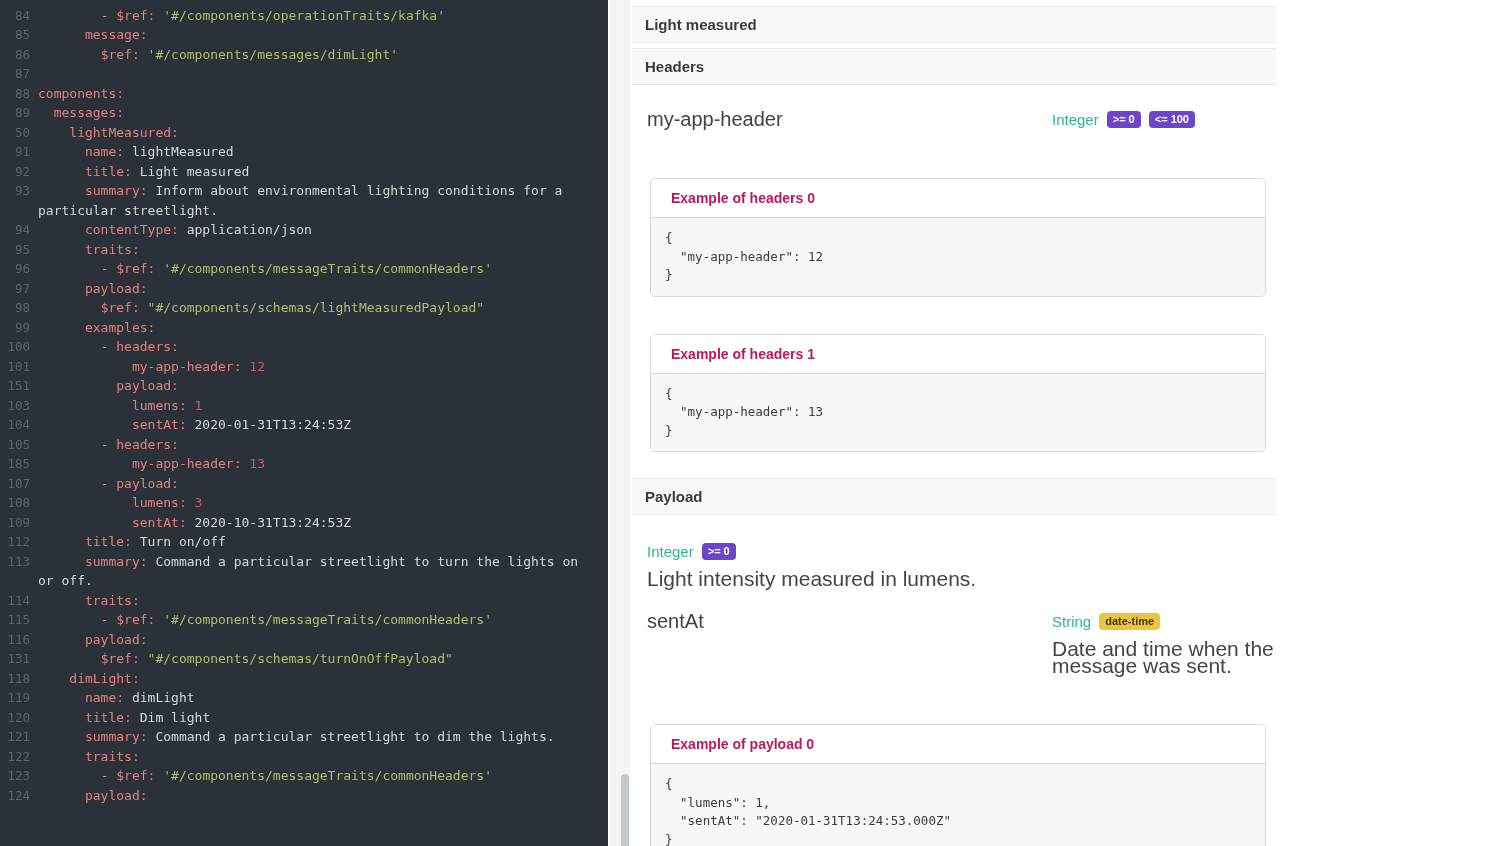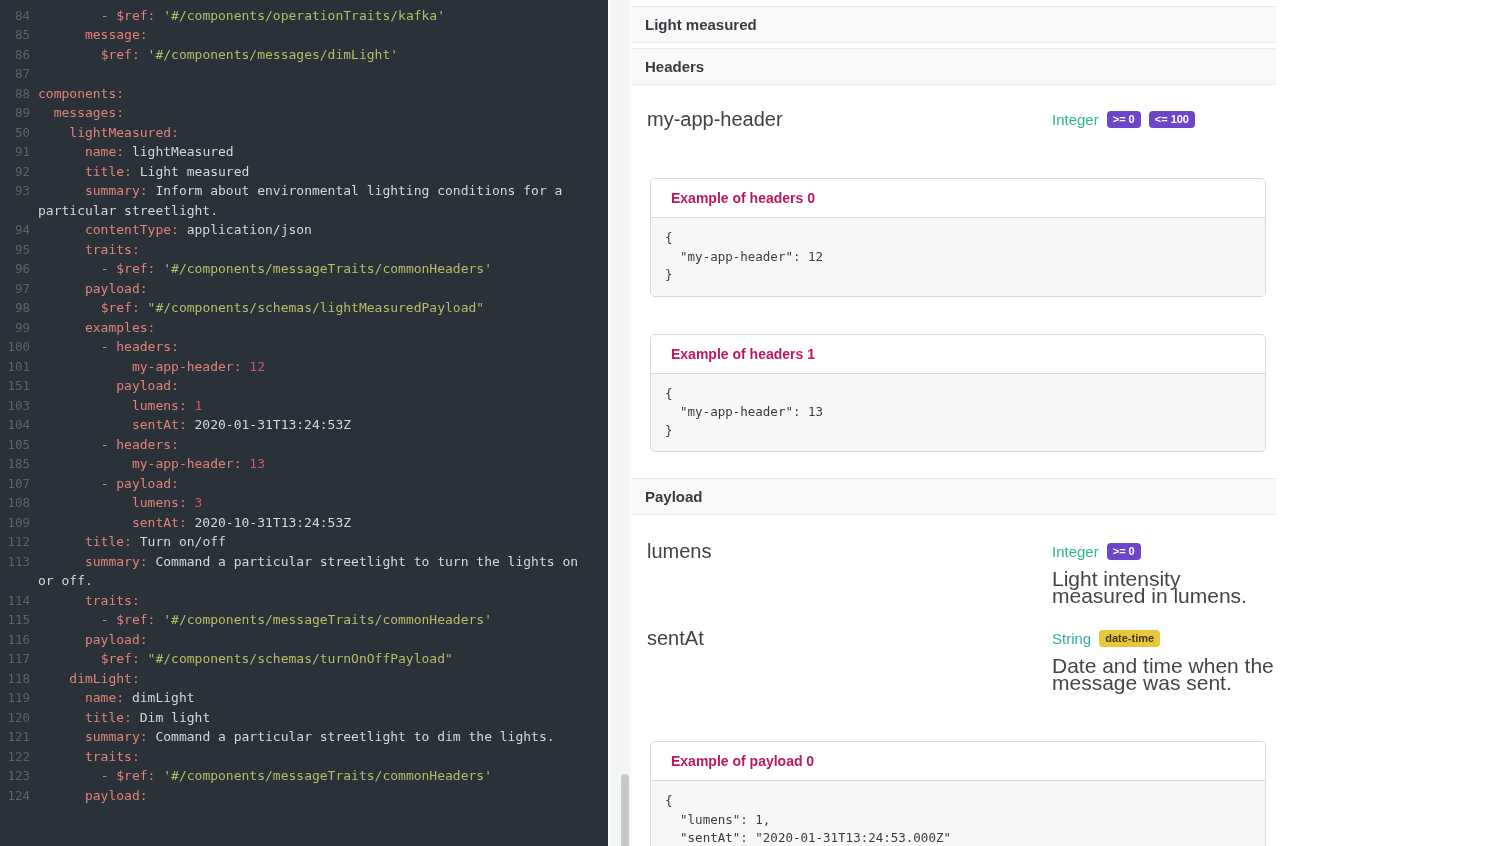--- a/index.html
+++ b/index.html
@@ -92,21 +92,21 @@
         <div class="cl"><span class="ln">185</span><span class="code"><span class="tk-p">            </span><span class="tk-k">my-app-header:</span><span class="tk-p"> </span><span class="tk-n">13</span></span></div>
         <div class="cl"><span class="ln">107</span><span class="code"><span class="tk-p">        </span><span class="tk-k">- payload:</span></span></div>
         <div class="cl"><span class="ln">108</span><span class="code"><span class="tk-p">            </span><span class="tk-k">lumens:</span><span class="tk-p"> </span><span class="tk-n">3</span></span></div>
         <div class="cl"><span class="ln">109</span><span class="code"><span class="tk-p">            </span><span class="tk-k">sentAt:</span><span class="tk-p"> 2020-10-31T13:24:53Z</span></span></div>
         <div class="cl"><span class="ln">112</span><span class="code"><span class="tk-p">      </span><span class="tk-k">title:</span><span class="tk-p"> Turn on/off</span></span></div>
         <div class="cl"><span class="ln">113</span><span class="code"><span class="tk-p">      </span><span class="tk-k">summary:</span><span class="tk-p"> Command a particular streetlight to turn the lights on</span></span></div>
         <div class="cl"><span class="ln"></span><span class="code"><span class="tk-p">or off.</span></span></div>
         <div class="cl"><span class="ln">114</span><span class="code"><span class="tk-p">      </span><span class="tk-k">traits:</span></span></div>
         <div class="cl"><span class="ln">115</span><span class="code"><span class="tk-p">        </span><span class="tk-k">- $ref:</span><span class="tk-p"> </span><span class="tk-s">'#/components/messageTraits/commonHeaders'</span></span></div>
         <div class="cl"><span class="ln">116</span><span class="code"><span class="tk-p">      </span><span class="tk-k">payload:</span></span></div>
-        <div class="cl"><span class="ln">117</span><span class="code"><span class="tk-p">        </span><span class="tk-k">$ref:</span><span class="tk-p"> </span><span class="tk-s">"#/components/schemas/turnOnOffPayload"</span></span></div>
+        <div class="cl"><span class="ln">131</span><span class="code"><span class="tk-p">        </span><span class="tk-k">$ref:</span><span class="tk-p"> </span><span class="tk-s">"#/components/schemas/turnOnOffPayload"</span></span></div>
         <div class="cl"><span class="ln">118</span><span class="code"><span class="tk-p">    </span><span class="tk-k">dimLight:</span></span></div>
         <div class="cl"><span class="ln">119</span><span class="code"><span class="tk-p">      </span><span class="tk-k">name:</span><span class="tk-p"> dimLight</span></span></div>
         <div class="cl"><span class="ln">120</span><span class="code"><span class="tk-p">      </span><span class="tk-k">title:</span><span class="tk-p"> Dim light</span></span></div>
         <div class="cl"><span class="ln">121</span><span class="code"><span class="tk-p">      </span><span class="tk-k">summary:</span><span class="tk-p"> Command a particular streetlight to dim the lights.</span></span></div>
         <div class="cl"><span class="ln">122</span><span class="code"><span class="tk-p">      </span><span class="tk-k">traits:</span></span></div>
         <div class="cl"><span class="ln">123</span><span class="code"><span class="tk-p">        </span><span class="tk-k">- $ref:</span><span class="tk-p"> </span><span class="tk-s">'#/components/messageTraits/commonHeaders'</span></span></div>
         <div class="cl"><span class="ln">124</span><span class="code"><span class="tk-p">      </span><span class="tk-k">payload:</span></span></div>
       </div>
   </div>
 
@@ -143,21 +143,20 @@
           <div class="card-code">{
   "my-app-header": 13
 }</div>
         </div>
       </div>
     <div class="bar">
       <span>Payload</span>
     </div>
     <div class="sect pl" id="payload-body">
         <div class="prow">
-          <div class="pname">lumens</div>
           <div class="pmeta">
             <div class="ptypeline">
               <span class="ptype">Integer</span>
               <span class="badge purple">&gt;= 0</span>
             </div>
             <div class="pdesc">Light intensity measured in lumens.</div>
           </div>
         </div>
         <div class="prow">
           <div class="pname">sentAt</div>

